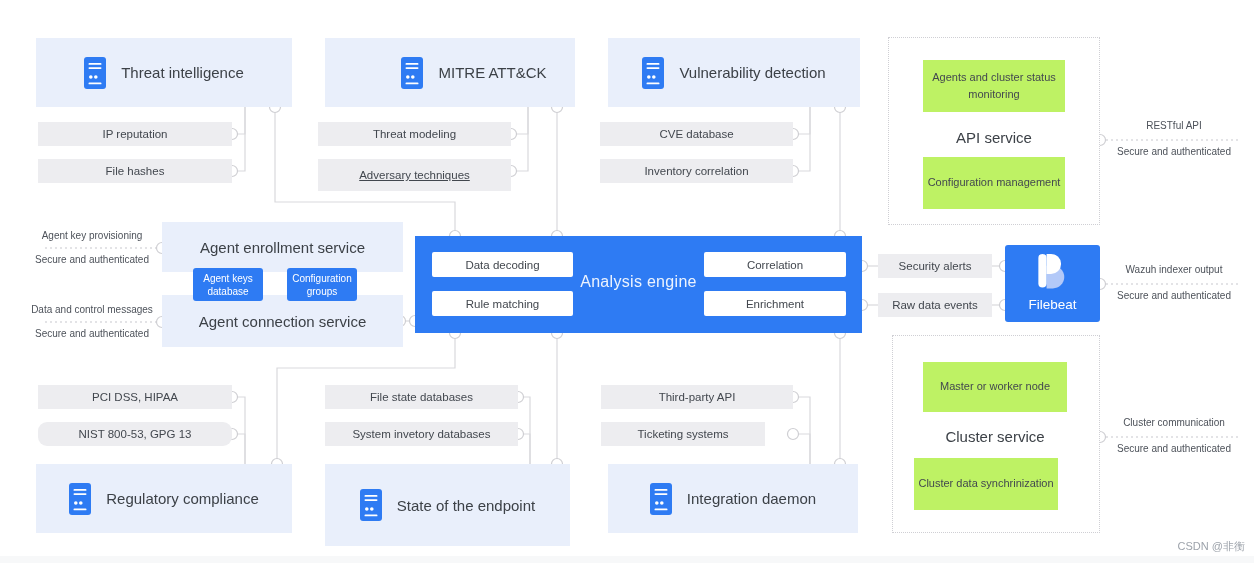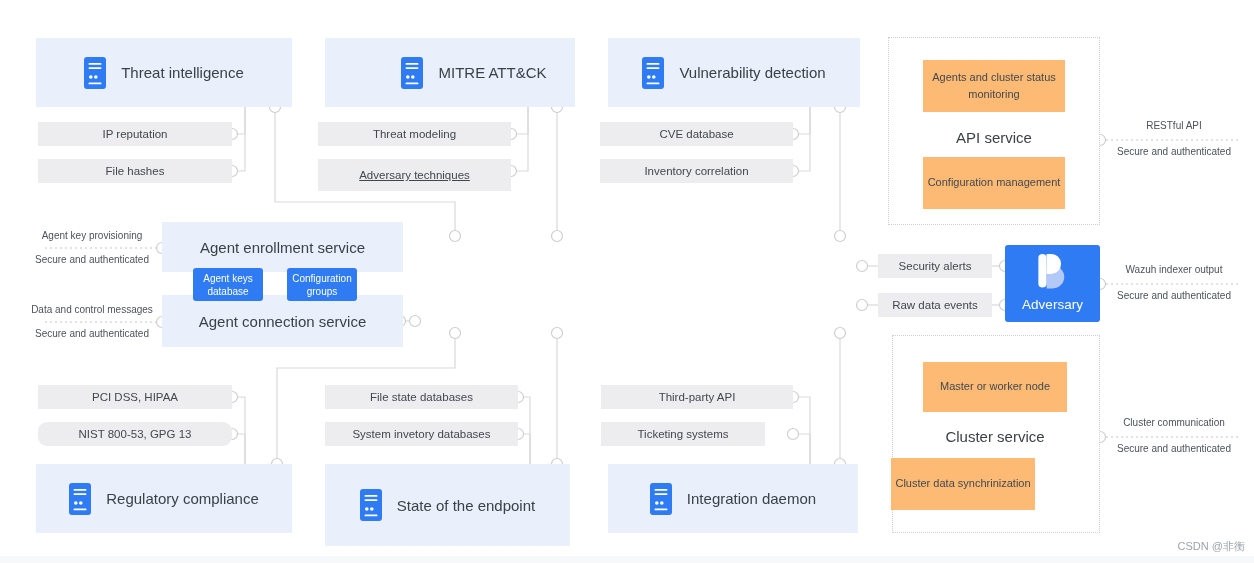--- a/index.html
+++ b/index.html
@@ -16,21 +16,21 @@
              color:#3c4147;font-size:15px;}
   .chip{background:#2e7bf3;border-radius:3px;z-index:4;display:flex;align-items:center;justify-content:center;
         text-align:center;color:#fff;font-size:10px;line-height:1.3;}
   .engine{background:#2e7bf3;z-index:2;}
   .slot{position:absolute;background:#fff;border-radius:2px;display:flex;align-items:center;justify-content:center;
         color:#42474e;font-size:11.5px;}
   .engine-title{position:absolute;left:0;right:0;text-align:center;color:#ecf3fe;font-size:16px;letter-spacing:.3px;}
   .filebeat{background:#2e7bf3;border-radius:3px;z-index:2;}
   .filebeat-label{position:absolute;left:0;right:0;top:52px;text-align:center;color:#fff;font-size:13.5px;}
   .dashed-box{border:1px dotted #cfcfd4;z-index:2;background:#fff;}
-  .inner-gray{background:#fdba74;z-index:3;display:flex;align-items:center;justify-content:center;text-align:center;
+  .inner-gray{background:#bef264;z-index:3;display:flex;align-items:center;justify-content:center;text-align:center;
               color:#43484f;font-size:11px;line-height:1.55;padding:4px;}
   .svc-title{z-index:3;display:flex;align-items:center;justify-content:center;color:#3c4147;font-size:15px;}
   .chan-label{z-index:3;text-align:center;color:#4d525a;font-size:10px;white-space:nowrap;}
   .watermark{z-index:5;color:#9da3ab;font-size:11px;text-align:right;}
   .bottom-strip{background:#f7f8f9;z-index:0;}
 </style>
 </head>
 <body>
 
 <div id="canvas">
@@ -185,36 +185,51 @@
     </div>
   <div class="abs chip" style="left:287px;top:268px;width:70px;height:33px;">
       <span>Configuration groups</span>
     </div>
 
   <div class="abs chan-label" style="left:28px;top:230px;width:128px;">Agent key provisioning</div>
   <div class="abs chan-label" style="left:28px;top:254px;width:128px;">Secure and authenticated</div>
   <div class="abs chan-label" style="left:28px;top:304px;width:128px;text-align:center;">Data and control messages</div>
   <div class="abs chan-label" style="left:28px;top:328px;width:128px;">Secure and authenticated</div>
 
+  <div class="abs engine" style="left:415px;top:236px;width:447px;height:97px;">
+    <div class="slot" style="left:17px;top:16px;width:141px;height:25px;">
+        <span>Data decoding</span>
+      </div>
+    <div class="slot" style="left:17px;top:55px;width:141px;height:25px;">
+        <span>Rule matching</span>
+      </div>
+    <div class="slot" style="left:289px;top:16px;width:142px;height:25px;">
+        <span>Correlation</span>
+      </div>
+    <div class="slot" style="left:289px;top:55px;width:142px;height:25px;">
+        <span>Enrichment</span>
+      </div>
+    <div class="engine-title" style="top:37px;">Analysis engine</div>
+  </div>
 
   <div class="abs row-gray" style="left:878px;top:254px;width:114px;height:24px;">
       <span>Security alerts</span>
     </div>
   <div class="abs row-gray" style="left:878px;top:293px;width:114px;height:24px;">
       <span>Raw data events</span>
     </div>
   <div class="abs filebeat" style="left:1005px;top:245px;width:95px;height:77px;">
     <span class="mod-icon" style="position:absolute;left:27px;top:6px;width:40px;height:44px;">
       <svg viewBox="0 0 44 46" width="40" height="44">
         <path d="M16 15 h7 a12.5 12.5 0 0 1 0 25 h-7 z" fill="#b3c9f8"></path>
         <path d="M16 2 h5 a11 11 0 0 1 0 22 h-5 z" fill="#ffffff"></path>
         <rect x="7" y="2" width="9" height="37" rx="4.5" fill="#ffffff"></rect>
       </svg>
     </span>
-    <div class="filebeat-label">Adversary</div>
+    <div class="filebeat-label">Filebeat</div>
   </div>
   <div class="abs chan-label" style="left:1108px;top:264px;width:132px;">Wazuh indexer output</div>
   <div class="abs chan-label" style="left:1108px;top:290px;width:132px;">Secure and authenticated</div>
 
   <div class="abs dashed-box" style="left:888px;top:37px;width:212px;height:188px;"></div>
   <div class="abs inner-gray" style="left:923px;top:60px;width:142px;height:52px;">
       <span>Agents and cluster status monitoring</span>
     </div>
   <div class="abs svc-title" style="left:923px;top:126px;width:142px;height:22px;">
       <span>API service</span>
@@ -225,21 +240,21 @@
   <div class="abs chan-label" style="left:1108px;top:120px;width:132px;">RESTful API</div>
   <div class="abs chan-label" style="left:1108px;top:146px;width:132px;">Secure and authenticated</div>
 
   <div class="abs dashed-box" style="left:892px;top:335px;width:208px;height:198px;"></div>
   <div class="abs inner-gray" style="left:923px;top:362px;width:144px;height:50px;">
       <span>Master or worker node</span>
     </div>
   <div class="abs svc-title" style="left:923px;top:425px;width:144px;height:22px;">
       <span>Cluster service</span>
     </div>
-  <div class="abs inner-gray" style="left:891px;top:458px;width:144px;height:52px;">
+  <div class="abs inner-gray" style="left:914px;top:458px;width:144px;height:52px;">
       <span>Cluster data synchrinization</span>
     </div>
   <div class="abs chan-label" style="left:1108px;top:417px;width:132px;">Cluster communication</div>
   <div class="abs chan-label" style="left:1108px;top:443px;width:132px;">Secure and authenticated</div>
 
   <div class="abs row-gray" style="left:38px;top:385px;width:194px;height:24px;">
       <span>PCI DSS, HIPAA</span>
     </div>
   <div class="abs row-gray" style="left:38px;top:422px;width:194px;height:24px;border-radius:9px;">
       <span>NIST 800-53, GPG 13</span>

